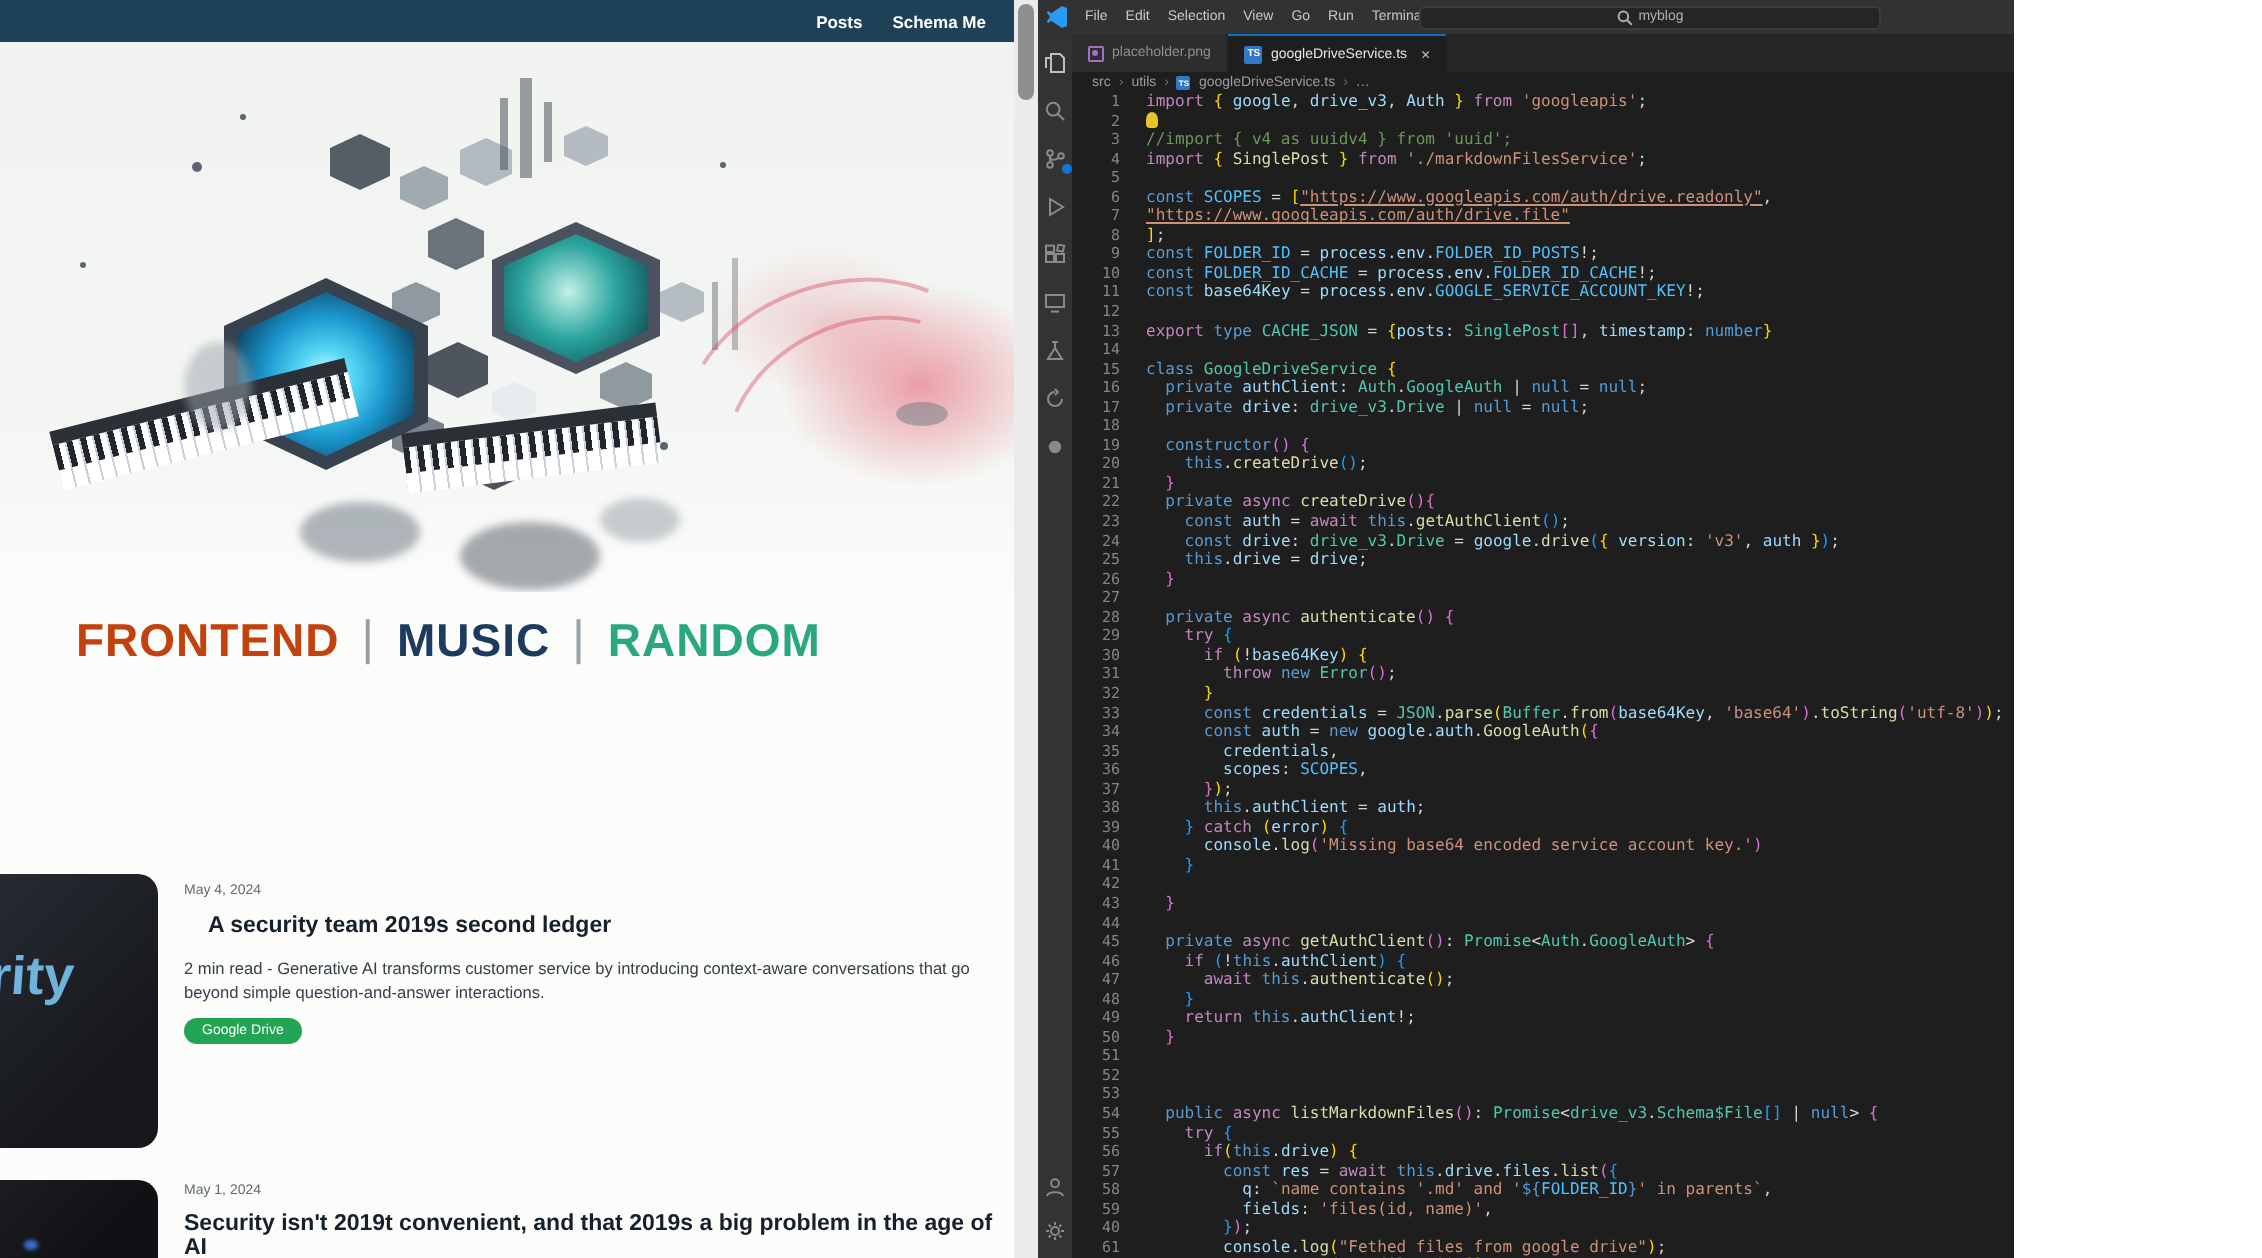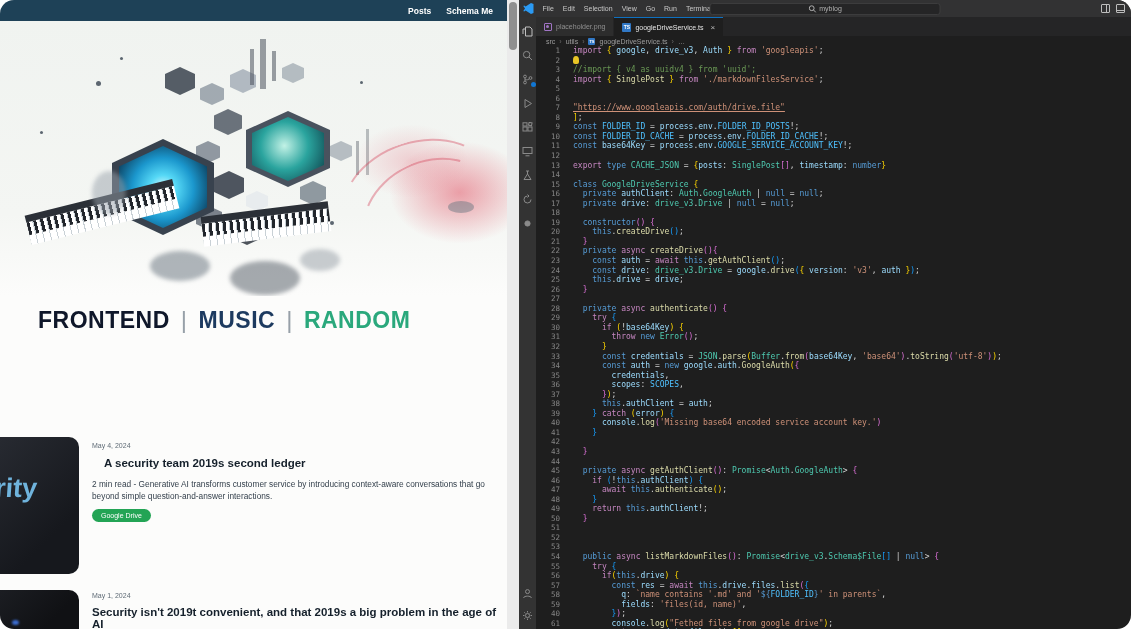--- a/index.html
+++ b/index.html
@@ -1,18 +1,18 @@
 <!DOCTYPE html>
 <html><head>
 <meta charset="utf-8">
 <style>
   * { margin:0; padding:0; box-sizing:border-box; }
   html,body { width:1131px; height:629px; overflow:hidden; background:#fff;
               font-family:"Liberation Sans", sans-serif; }
-  .stage { position:relative; width:1131px; height:629px; overflow:hidden;border-radius:14px; }
+  .stage { position:relative; width:1007px; height:629px; overflow:hidden; }
 
   
   .blog { position:absolute; left:0; top:0; width:507px; height:629px; background:#fcfcfb; overflow:hidden; }
   .blog-nav { position:absolute; left:0; top:0; width:507px; height:21px; background:#1e4157;
               display:flex; align-items:center; justify-content:flex-end; gap:15px; padding-right:14px; }
   .blog-nav a { color:#fff; font-size:8.5px; font-weight:bold; text-decoration:none; }
 
   .hero { position:absolute; left:0; top:21px; width:507px; height:275px;
           background:linear-gradient(180deg,#f0f3f0 0%,#f4f6f3 70%,#fcfcfb 100%); overflow:hidden; }
   .hx { position:absolute; clip-path:polygon(50% 0,100% 25%,100% 75%,50% 100%,0 75%,0 25%); }
@@ -171,21 +171,21 @@
       <div class="blob" style="left:92px;top:150px;width:34px;height:44px;background:#9aa3ac;opacity:.5;"></div>
       <div class="dot" style="left:120px;top:36px;width:3px;height:3px;"></div>
       <div class="dot" style="left:96px;top:60px;width:5px;height:5px;"></div>
       <div class="dot" style="left:330px;top:200px;width:4px;height:4px;"></div>
       <div class="dot" style="left:360px;top:60px;width:3px;height:3px;"></div>
       <div class="dot" style="left:40px;top:110px;width:3px;height:3px;"></div>
       <div class="dot" style="left:448px;top:180px;width:26px;height:12px;background:#6e7984;opacity:.5;border-radius:50%;"></div>
     </div>
 
     <div class="categories">
-        <span style="color: #0f172a;">FRONTEND</span>
+        <span style="color: #c2410c;">FRONTEND</span>
         <span class="cat-sep">|</span>
         <span style="color: rgb(29, 58, 95);">MUSIC</span>
         <span class="cat-sep">|</span>
         <span style="color: rgb(42, 168, 124);">RANDOM</span>
       </div>
 
     <div class="post-thumb1">
       <span>rity</span>
     </div>
     <div class="post1-date">May 4, 2024</div>
@@ -334,21 +334,21 @@
         <span>…</span>
       </div>
 
       <div class="editor">
         <div>
             <div class="code-line"><span class="ln">1</span><span class="lt"><span class="tok-c">import </span><span class="tok-b1">{ </span><span class="tok-v">google</span><span class="tok-p">, </span><span class="tok-v">drive_v3</span><span class="tok-p">, </span><span class="tok-v">Auth</span><span class="tok-b1"> }</span><span class="tok-c"> from </span><span class="tok-s">'googleapis'</span><span class="tok-p">;</span></span></div>
             <div class="code-line"><span class="ln">2</span><span class="lt"><span class="tok-bulb"></span></span></div>
             <div class="code-line"><span class="ln">3</span><span class="lt"><span class="tok-m">//import { v4 as uuidv4 } from 'uuid';</span></span></div>
             <div class="code-line"><span class="ln">4</span><span class="lt"><span class="tok-c">import </span><span class="tok-b1">{ </span><span class="tok-f">SinglePost</span><span class="tok-b1"> }</span><span class="tok-c"> from </span><span class="tok-s">'./markdownFilesService'</span><span class="tok-p">;</span></span></div>
             <div class="code-line"><span class="ln">5</span><span class="lt"></span></div>
-            <div class="code-line"><span class="ln">6</span></div>
+            <div class="code-line"><span class="ln">6</span><span class="lt"><span class="tok-k">const </span><span class="tok-C">SCOPES</span><span class="tok-p"> = </span><span class="tok-b1">[</span><span class="tok-u">"https://www.googleapis.com/auth/drive.readonly"</span><span class="tok-p">,</span></span></div>
             <div class="code-line"><span class="ln">7</span><span class="lt"><span class="tok-u">"https://www.googleapis.com/auth/drive.file"</span></span></div>
             <div class="code-line"><span class="ln">8</span><span class="lt"><span class="tok-b1">]</span><span class="tok-p">;</span></span></div>
             <div class="code-line"><span class="ln">9</span><span class="lt"><span class="tok-k">const </span><span class="tok-C">FOLDER_ID</span><span class="tok-p"> = </span><span class="tok-v">process</span><span class="tok-p">.</span><span class="tok-v">env</span><span class="tok-p">.</span><span class="tok-C">FOLDER_ID_POSTS</span><span class="tok-p">!;</span></span></div>
             <div class="code-line"><span class="ln">10</span><span class="lt"><span class="tok-k">const </span><span class="tok-C">FOLDER_ID_CACHE</span><span class="tok-p"> = </span><span class="tok-v">process</span><span class="tok-p">.</span><span class="tok-v">env</span><span class="tok-p">.</span><span class="tok-C">FOLDER_ID_CACHE</span><span class="tok-p">!;</span></span></div>
             <div class="code-line"><span class="ln">11</span><span class="lt"><span class="tok-k">const </span><span class="tok-v">base64Key</span><span class="tok-p"> = </span><span class="tok-v">process</span><span class="tok-p">.</span><span class="tok-v">env</span><span class="tok-p">.</span><span class="tok-C">GOOGLE_SERVICE_ACCOUNT_KEY</span><span class="tok-p">!;</span></span></div>
             <div class="code-line"><span class="ln">12</span><span class="lt"></span></div>
             <div class="code-line"><span class="ln">13</span><span class="lt"><span class="tok-c">export </span><span class="tok-k">type </span><span class="tok-t">CACHE_JSON</span><span class="tok-p"> = </span><span class="tok-b1">{</span><span class="tok-v">posts</span><span class="tok-p">: </span><span class="tok-t">SinglePost</span><span class="tok-b2">[]</span><span class="tok-p">, </span><span class="tok-v">timestamp</span><span class="tok-p">: </span><span class="tok-k">number</span><span class="tok-b1">}</span></span></div>
             <div class="code-line"><span class="ln">14</span><span class="lt"></span></div>
             <div class="code-line"><span class="ln">15</span><span class="lt"><span class="tok-k">class </span><span class="tok-t">GoogleDriveService</span><span class="tok-p"> </span><span class="tok-b1">{</span></span></div>
             <div class="code-line"><span class="ln">16</span><span class="lt"><span class="tok-k">  private </span><span class="tok-v">authClient</span><span class="tok-p">: </span><span class="tok-t">Auth</span><span class="tok-p">.</span><span class="tok-t">GoogleAuth</span><span class="tok-p"> | </span><span class="tok-k">null</span><span class="tok-p"> = </span><span class="tok-k">null</span><span class="tok-p">;</span></span></div>

